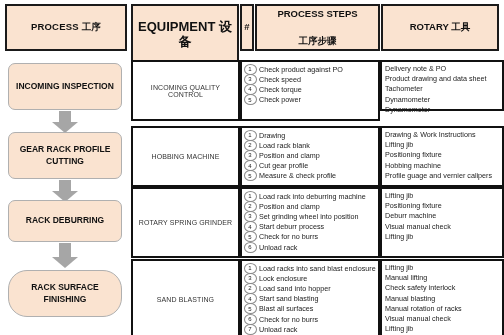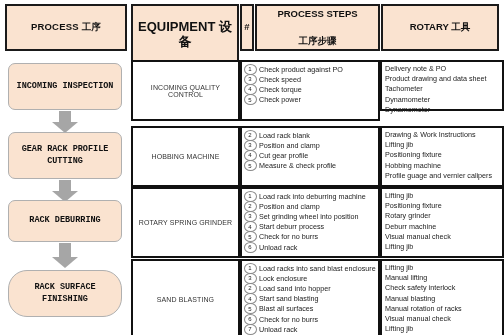--- a/index.html
+++ b/index.html
@@ -70,21 +70,20 @@
     align-items: center;
     justify-content: center;
     text-align: center;
     font-weight: bold;
     font-size: 8.5px;
     color: #111111;
     line-height: 1.35;
     left: 8px;
     width: 114px;
     padding: 0 4px;
-    font-family: Liberation Mono, monospace;
   }
   .arrow {
     left: 52px;
     width: 26px;
     height: 22px;
   }
   .arrow .shaft {
     position: absolute;
     left: 7px; top: 0;
     width: 12px; height: 12px;
@@ -261,20 +260,26 @@
           <div class="tool-row">Dynamometer</div>
         </div>
       </div>
       <div class="abs blk" style="left: 131px; top: 126px; width: 373px; height: 61px;">
         <div class="cell cell-equip" style="top: 0px; height: 61px;">
           <span>HOBBING MACHINE</span>
         </div>
         <div class="cell cell-steps" style="top: 0px; height: 61px;">
           <div class="step-row">
             <span class="step-num">
+              <i>1</i>
+            </span>
+            <span class="step-label">Drawing</span>
+          </div>
+          <div class="step-row">
+            <span class="step-num">
               <i>2</i>
             </span>
             <span class="step-label">Load rack blank</span>
           </div>
           <div class="step-row">
             <span class="step-num">
               <i>3</i>
             </span>
             <span class="step-label">Position and clamp</span>
           </div>
@@ -337,21 +342,20 @@
           <div class="step-row">
             <span class="step-num">
               <i>6</i>
             </span>
             <span class="step-label">Unload rack</span>
           </div>
         </div>
         <div class="cell cell-tools" style="top: 0px; height: 71.2px;">
           <div class="tool-row">Lifting jib</div>
           <div class="tool-row">Positioning fixture</div>
-          <div class="tool-row">Rotary grinder</div>
           <div class="tool-row">Deburr machine</div>
           <div class="tool-row">Visual manual check</div>
           <div class="tool-row">Lifting jib</div>
         </div>
       </div>
       <div class="abs blk" style="left: 131px; top: 259px; width: 373px; height: 81.4px;">
         <div class="cell cell-equip" style="top: 0px; height: 81.4px;">
           <span>SAND BLASTING</span>
         </div>
         <div class="cell cell-steps" style="top: 0px; height: 81.4px;">

